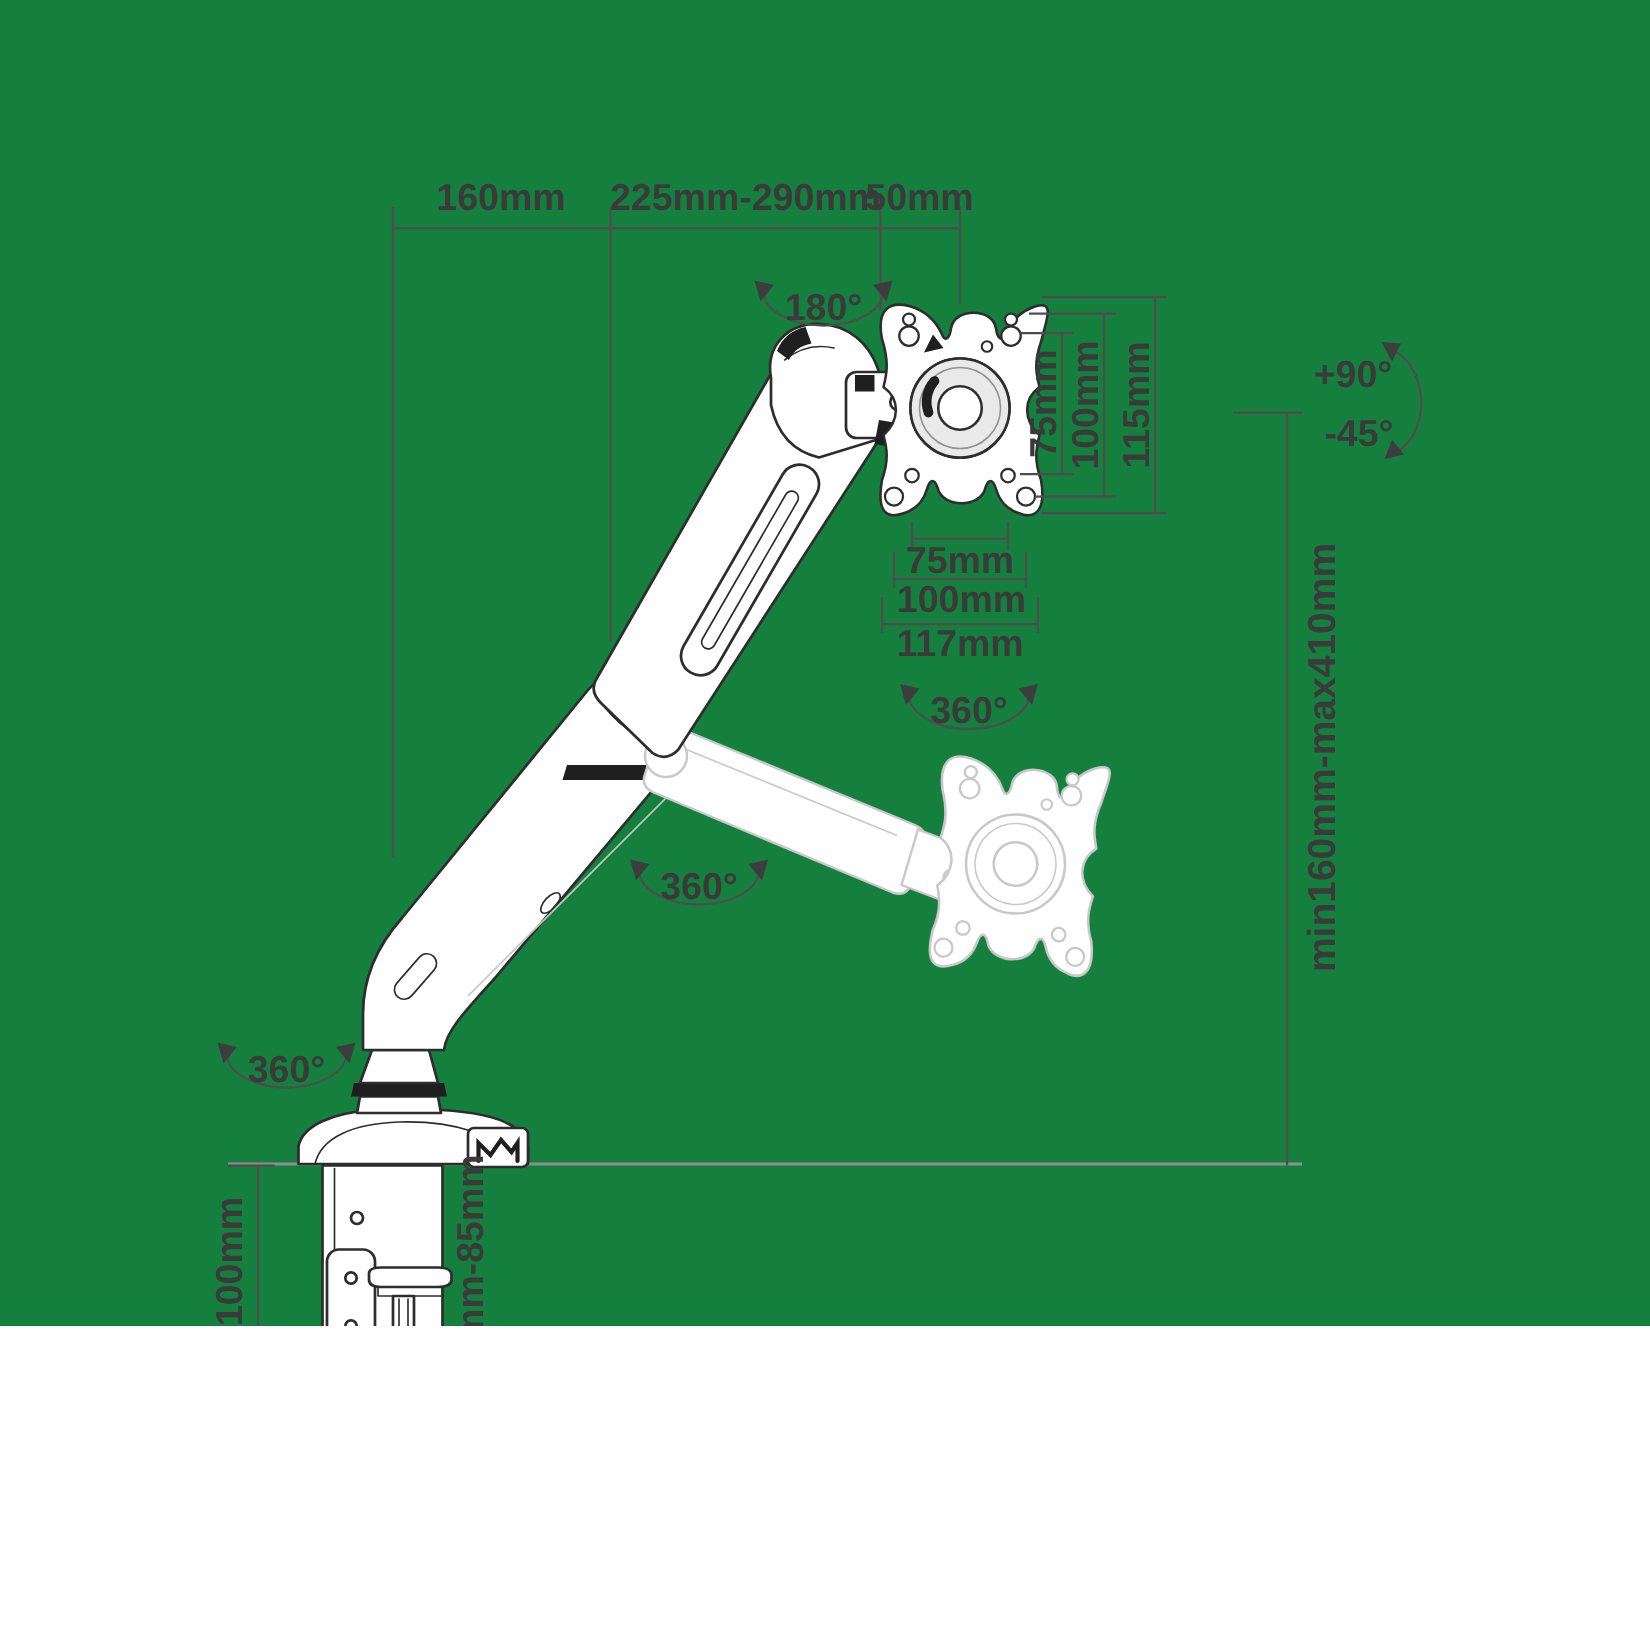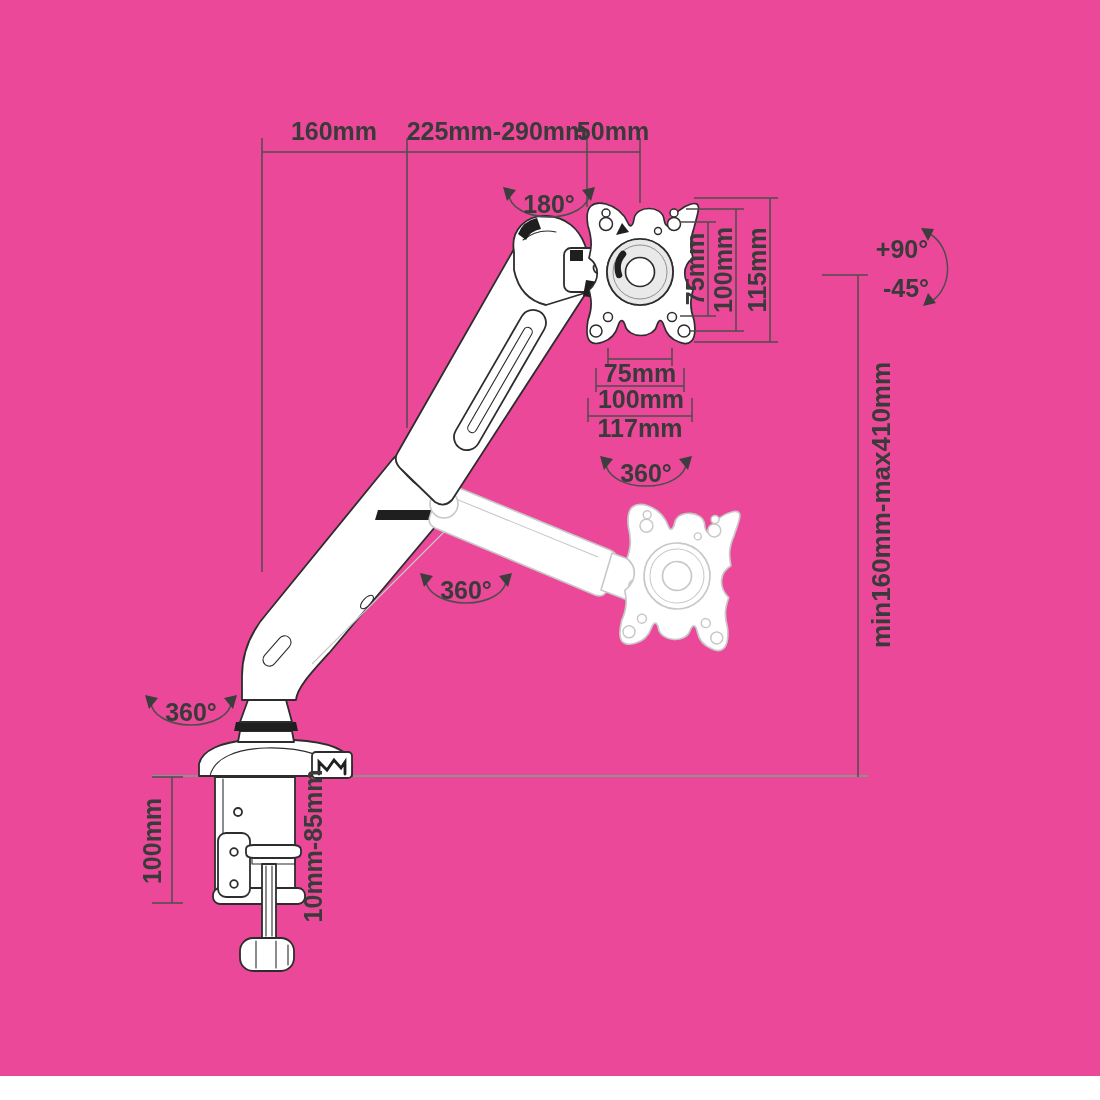--- a/index.html
+++ b/index.html
@@ -1,16 +1,16 @@
 <!DOCTYPE html>
 <html><head>
 <meta charset="utf-8">
 <style>
   html,body{margin:0;padding:0;background:#fff;}
-  .stage{position:relative;width:1100px;height:1076px;background:#ec4899;overflow:hidden;
+  .stage{position:relative;width:1100px;height:884px;background:#15803d;overflow:hidden;
          font-family:"Liberation Sans",sans-serif;}
   svg{display:block}
   .outline{fill:#ffffff;stroke:#2d2d2d;stroke-width:1.8;stroke-linejoin:round;stroke-linecap:round;}
   .thin{fill:none;stroke:#2d2d2d;stroke-width:1.1;stroke-linejoin:round;stroke-linecap:round;}
   .dark{fill:#1f1f1f;stroke:none;}
   .darkline{fill:none;stroke:#1f1f1f;stroke-linecap:round;}
   .dim{stroke:#4d4d4d;stroke-width:1.5;fill:none;}
   .arrowhead{fill:#3d3d3d;stroke:none;}
   .desk{stroke:#8f8f8f;stroke-width:2;fill:none;}
   .ghost{fill:#ffffff;stroke:#c8c8c8;stroke-width:1.6;stroke-linejoin:round;}

